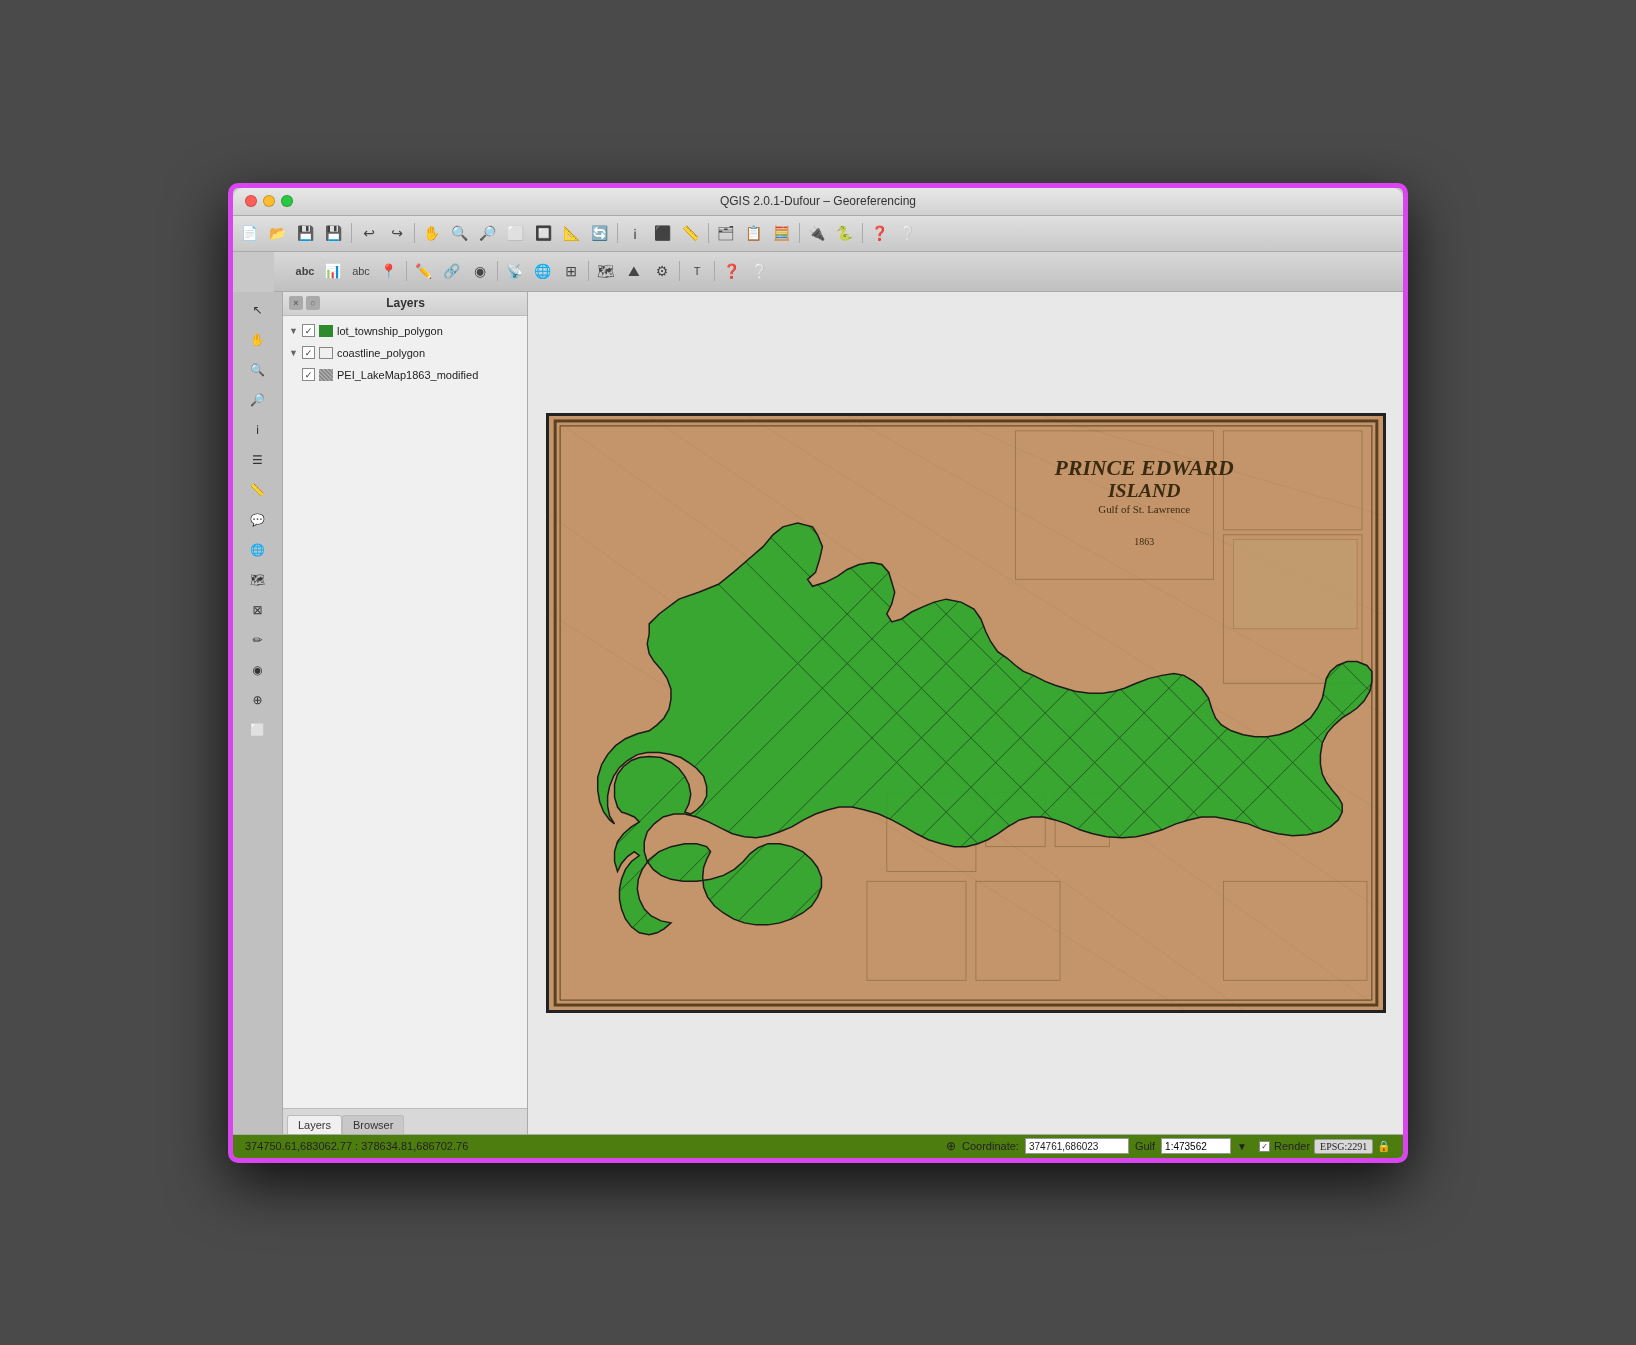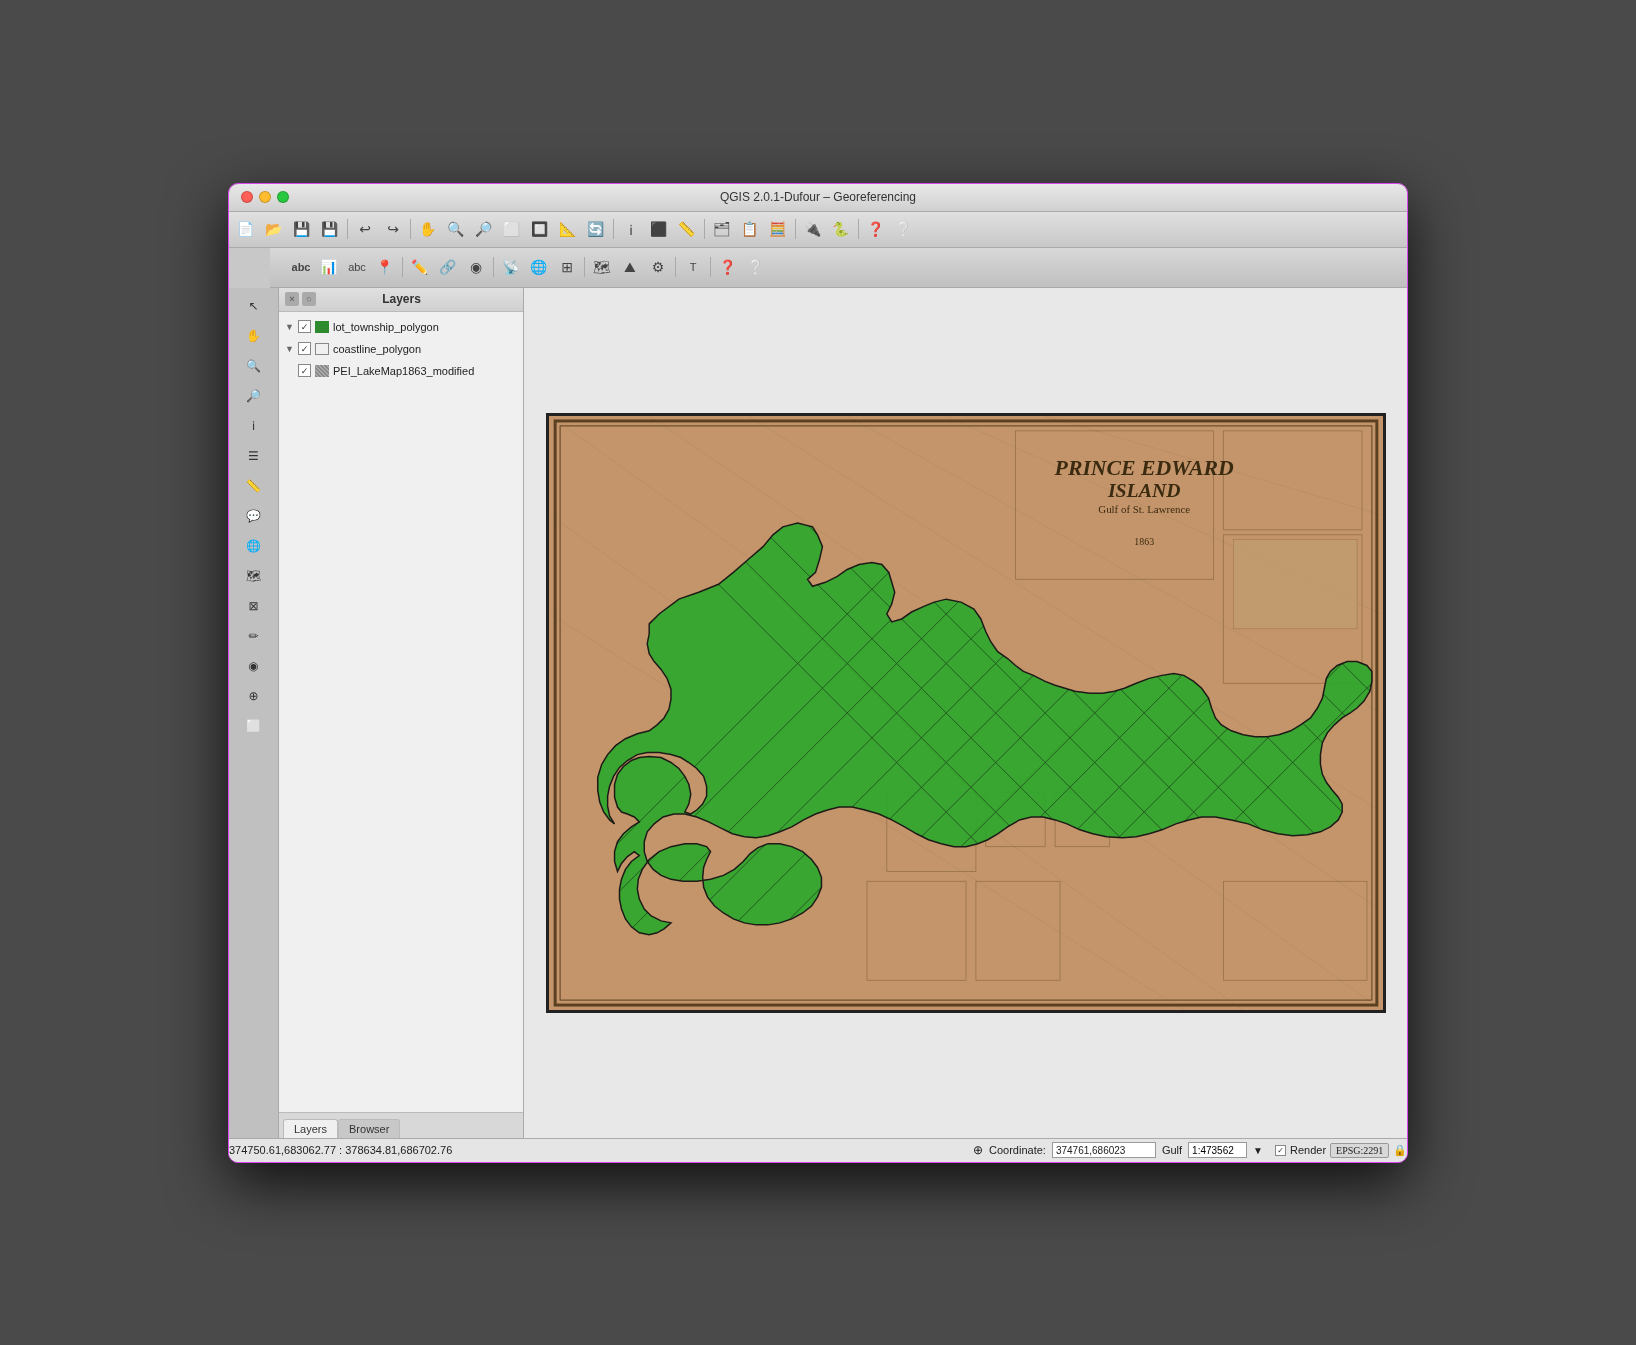--- a/index.html
+++ b/index.html
@@ -13,21 +13,21 @@
     }
     .window {
       width: 1180px;
       height: 980px;
       background: #c8c8c8;
       border-radius: 10px;
       box-shadow: 0 20px 60px rgba(0,0,0,0.8);
       display: flex;
       flex-direction: column;
       overflow: hidden;
-      border: 1px solid #d946ef;
+      border: 5px solid #d946ef;
     }
     .titlebar {
       height: 28px;
       background: linear-gradient(to bottom, #e8e8e8, #d0d0d0);
       display: flex;
       align-items: center;
       padding: 0 12px;
       border-bottom: 1px solid #aaa;
       border-radius: 10px 10px 0 0;
       position: relative;
@@ -260,25 +260,25 @@
     }
     
     .map-svg {
       position: absolute;
       inset: 0;
       width: 100%;
       height: 100%;
     }
     .status-bar {
       height: 24px;
-      background: #e5e5e5;
+      background: #4d7c0f;
       border-top: 1px solid #aaa;
       display: flex;
       align-items: center;
-      padding: 0 0;
+      padding: 0 12px;
       font-size: 11px;
       color: #222;
       gap: 12px;
     }
     .status-coord {
       flex: 0 0 auto;
     }
     .status-middle {
       display: flex;
       align-items: center;
@@ -288,21 +288,21 @@
     .status-coord-input {
       width: 104px;
       height: 16px;
       border: 1px solid #999;
       background: white;
       font-size: 10px;
       padding: 0 3px;
       color: #222;
     }
     .status-scale-input {
-      width: 59px;
+      width: 70px;
       height: 16px;
       border: 1px solid #999;
       background: white;
       font-size: 10px;
       padding: 0 3px;
     }
     .status-right {
       display: flex;
       align-items: center;
       gap: 4px;

